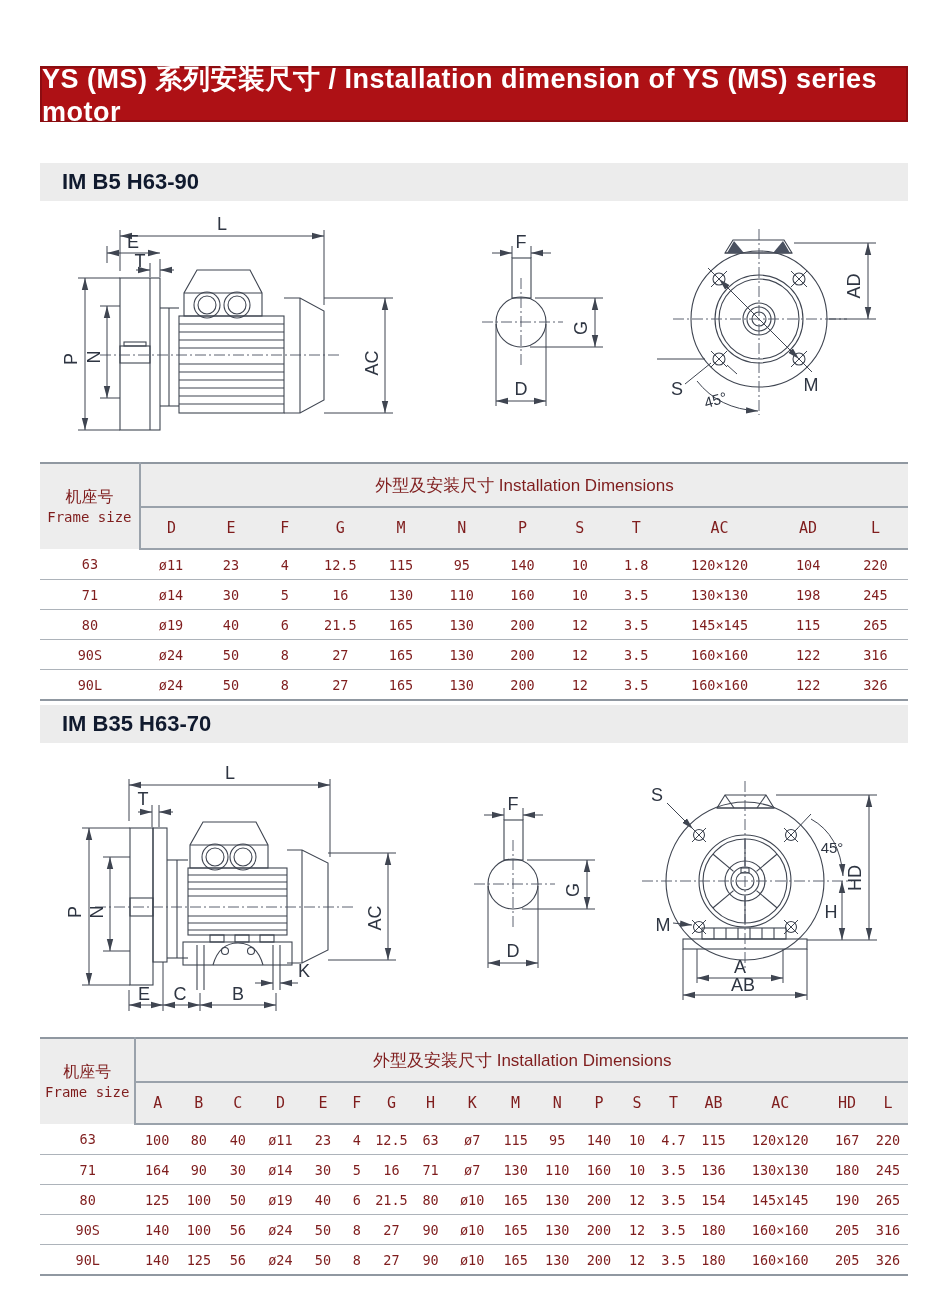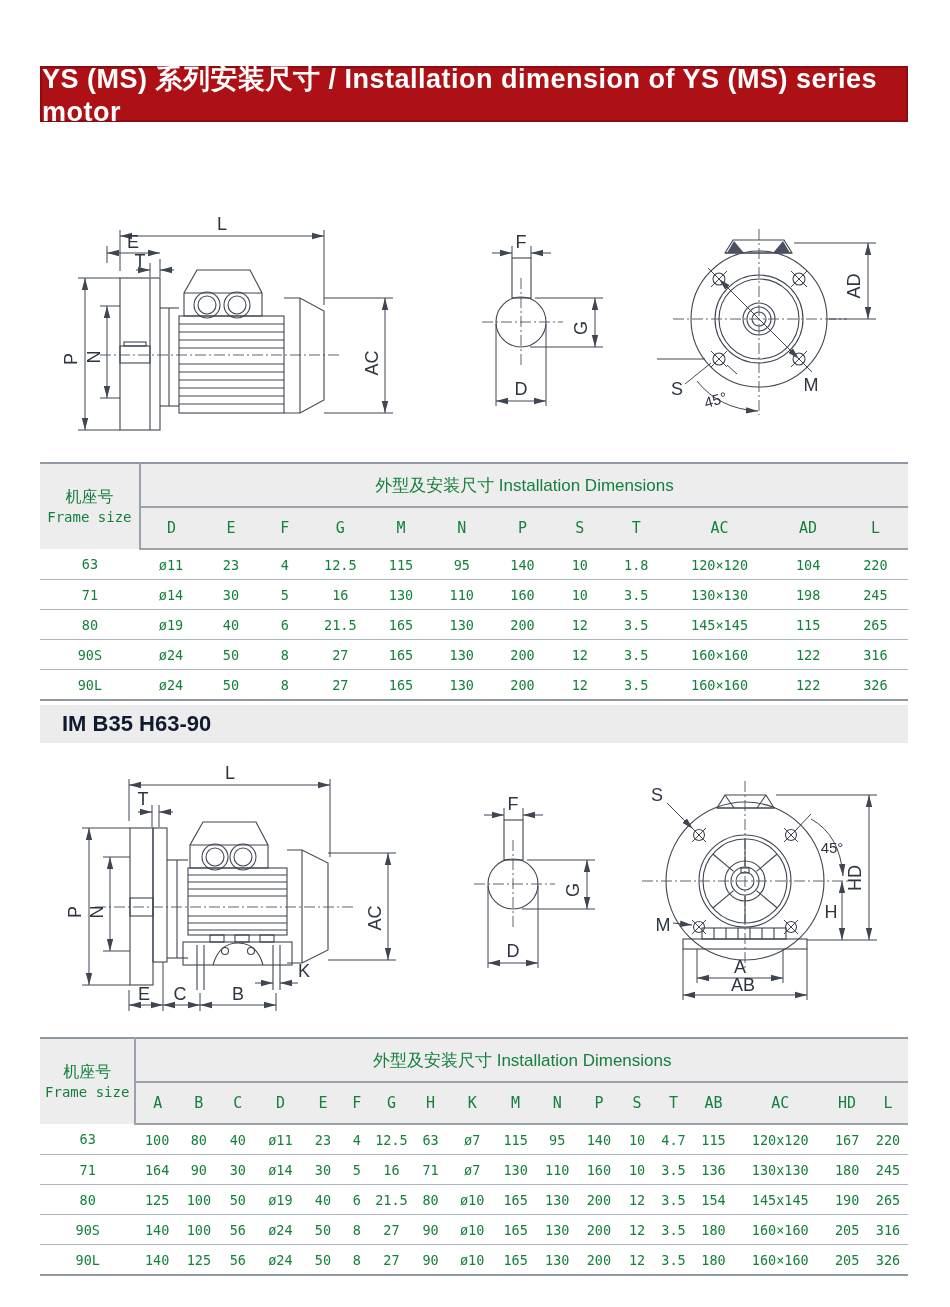--- a/index.html
+++ b/index.html
@@ -21,21 +21,21 @@
   #dz1{top:205px;height:256px}
   #dz2{top:760px;height:276px}
   .dw{position:absolute;overflow:visible}
   .o{stroke:#3f4551;fill:none;stroke-width:1.1}
   .dim{stroke:#3f4551;fill:none;stroke-width:1}
   .cl{stroke:#4a5160;stroke-width:.9;stroke-dasharray:11 3 2 3;fill:none}
   .lbl{fill:#2e3542;font-size:18px;text-anchor:middle;font-family:"Liberation Sans",sans-serif;}
   .lbs{fill:#2e3542;font-size:15px;text-anchor:middle;font-family:"Liberation Sans",sans-serif;}
   
   .dimtable{position:absolute;left:40px;width:868px;border-collapse:collapse;table-layout:fixed;
-            color:#15803d;border-top:2.5px solid #9098a1;border-bottom:2.5px solid #9098a1;}
+            color:#7f1d1d;border-top:2.5px solid #9098a1;border-bottom:2.5px solid #9098a1;}
   #t1{top:462px}
   #t2{top:1037px}
   .dimtable thead th{background:#ededed;font-weight:normal;}
   .dimtable th.frame{border-right:2px solid #9aa2ab;font-size:16px;line-height:1.35;}
   .dimtable th.frame .en{font-family:"DejaVu Sans Mono",monospace;font-size:14px;}
   .dimtable th.dims{border-bottom:2px solid #9aa2ab;height:40px;font-size:17px;}
   .dimtable thead tr.cols th{height:38px;border-bottom:2px solid #9aa2ab;
             font-size:15px;font-family:"DejaVu Sans Mono",monospace;text-align:center;}
   .dimtable tbody td{height:27px;text-align:center;font-size:13.5px;
             font-family:"DejaVu Sans Mono",monospace;border-bottom:1.6px solid #adb3ba;}
@@ -57,20 +57,23 @@
     </pattern>
   </defs>
 </svg>
 
 <div class="page">
 
   <header class="banner">
     <span>YS (MS) 系列安装尺寸 / Installation dimension of YS (MS) series motor</span>
   </header>
 
+  <div class="secbar" id="bar1">
+    <span>IM B5 H63-90</span>
+  </div>
 
   <div class="drawzone" id="dz1">
 
     <svg class="dw" style="left:72px;top:8px" width="380" height="235" viewBox="0 0 380 235">
       <g>
         <rect class="o" x="48" y="65" width="40" height="152"></rect>
         <line class="o" x1="78" y1="65" x2="78" y2="217"></line>
         <rect class="o" x="48" y="133" width="30" height="17" fill="#fff"></rect>
         <rect class="o" x="52" y="129" width="22" height="4" fill="#fff"></rect>
         <line class="o" x1="88" y1="95" x2="107" y2="95"></line>
@@ -316,21 +319,21 @@
           <td>12</td>
           <td>3.5</td>
           <td>160×160</td>
           <td>122</td>
           <td>326</td>
         </tr>
       </tbody>
   </table>
 
   <div class="secbar" id="bar2">
-    <span>IM B35 H63-90</span>
+    <span>IM B35 H63-70</span>
   </div>
 
   <div class="drawzone" id="dz2">
 
     <svg class="dw" style="left:70px;top:5px" width="380" height="255" viewBox="0 0 380 255">
       <g>
         <rect class="o" x="60" y="63" width="23" height="157"></rect>
         <rect class="o" x="83" y="63" width="14" height="134" fill="url(#hatch)"></rect>
         <rect class="o" x="60" y="133" width="23" height="18" fill="#fff"></rect>
         <line class="o" x1="97" y1="95" x2="118" y2="95"></line>

